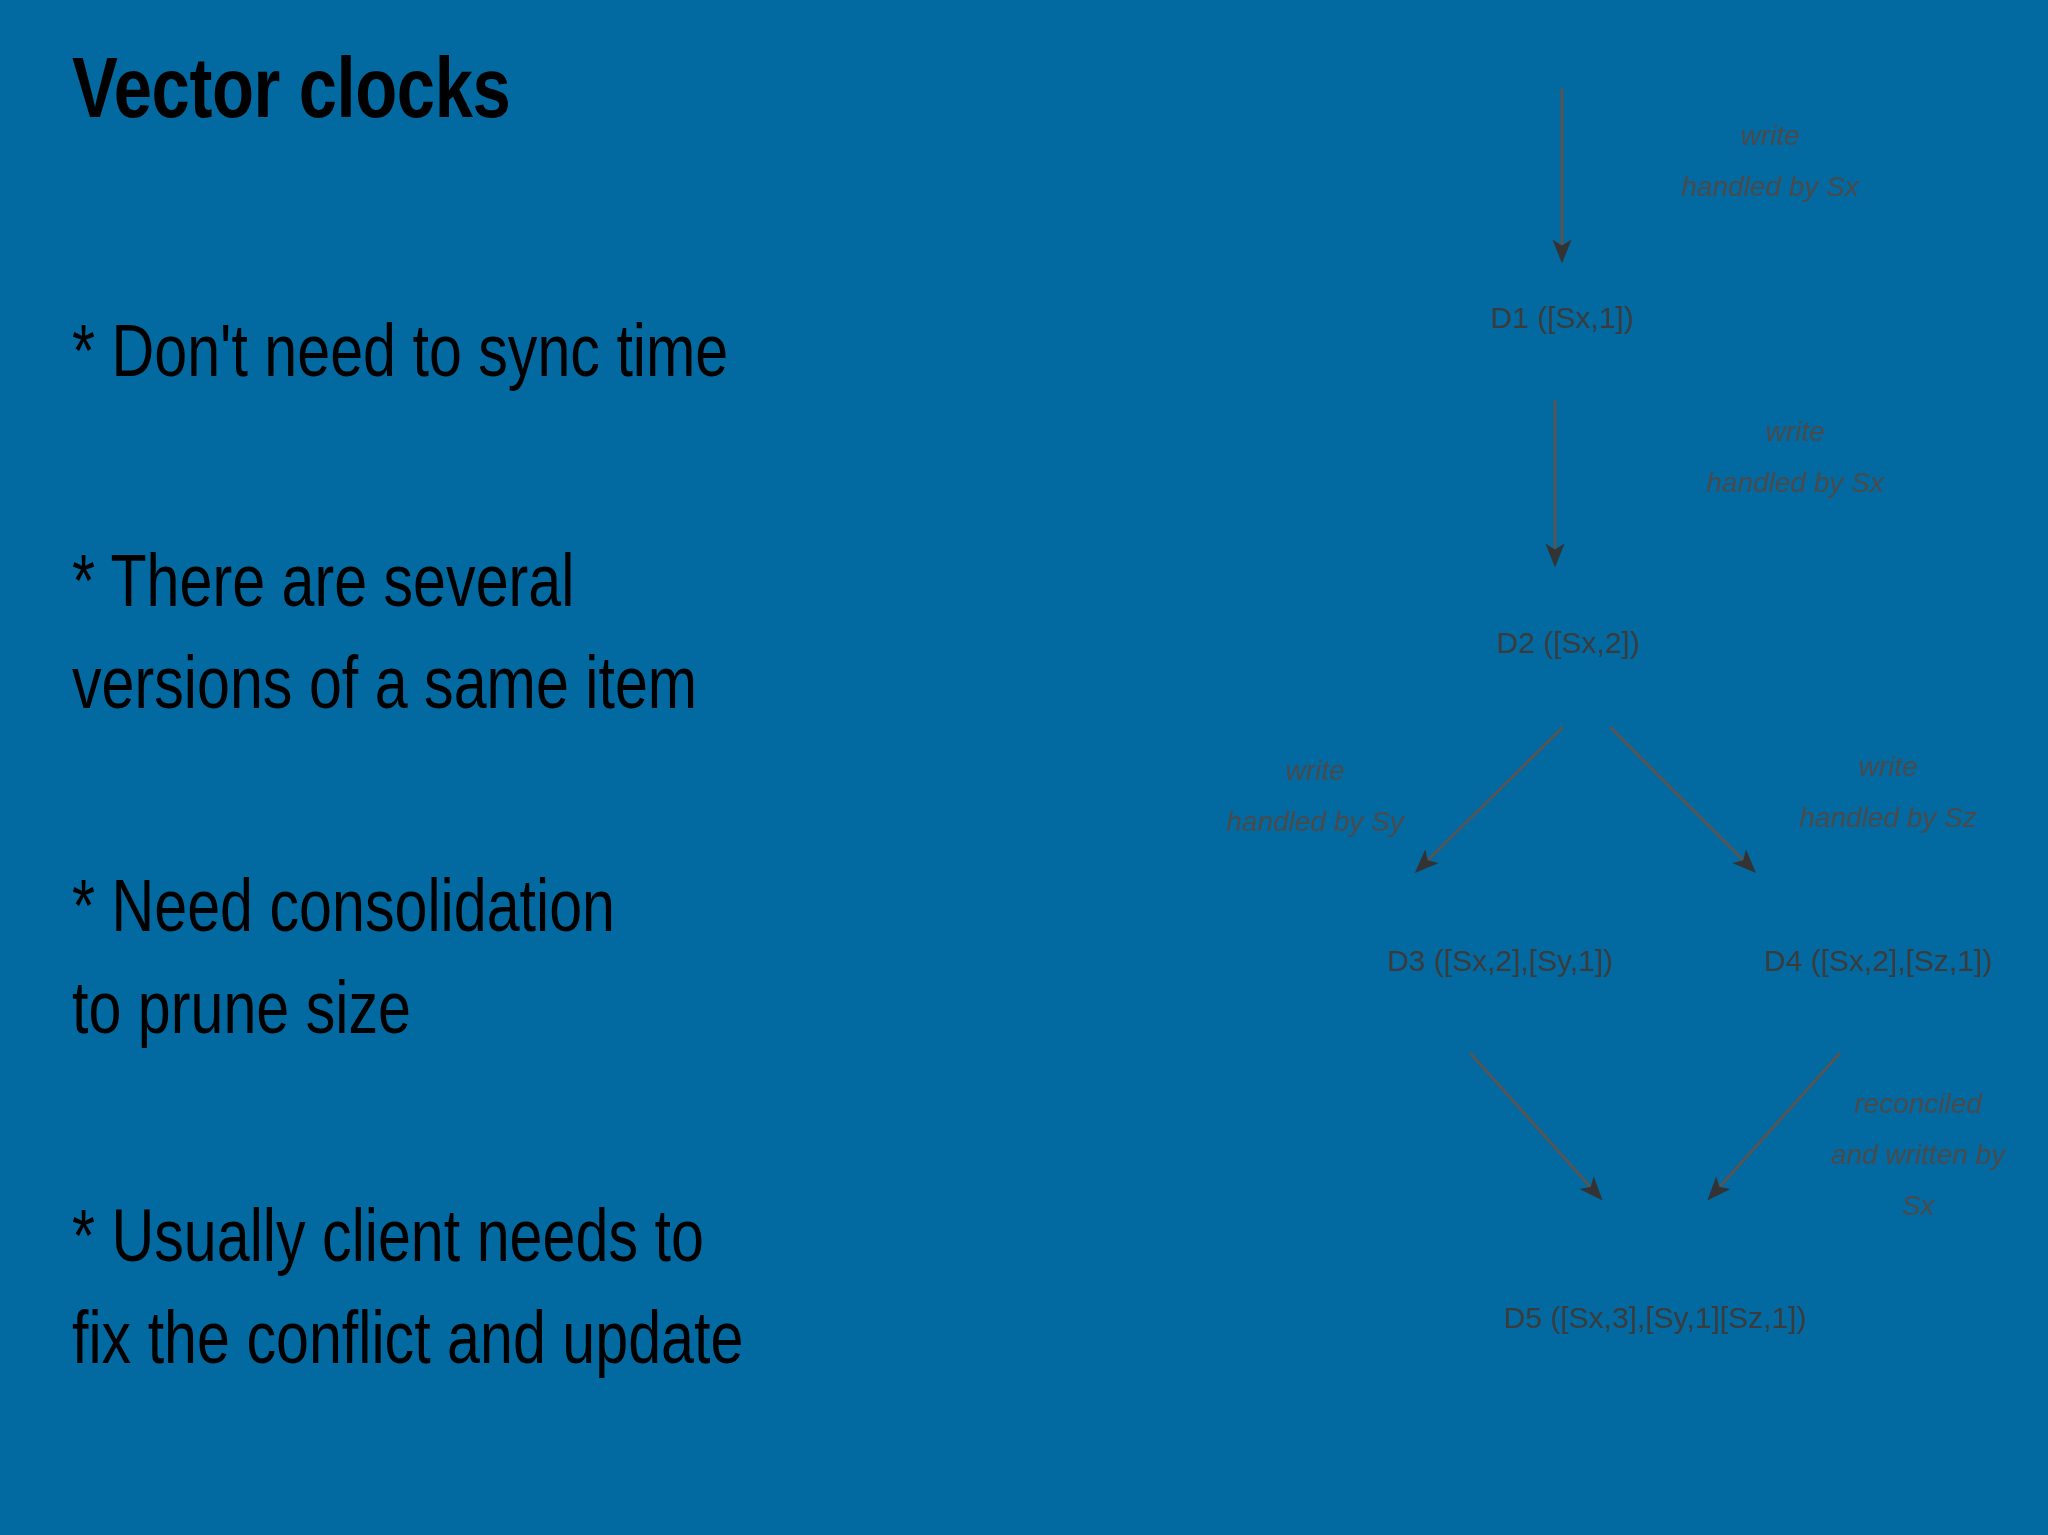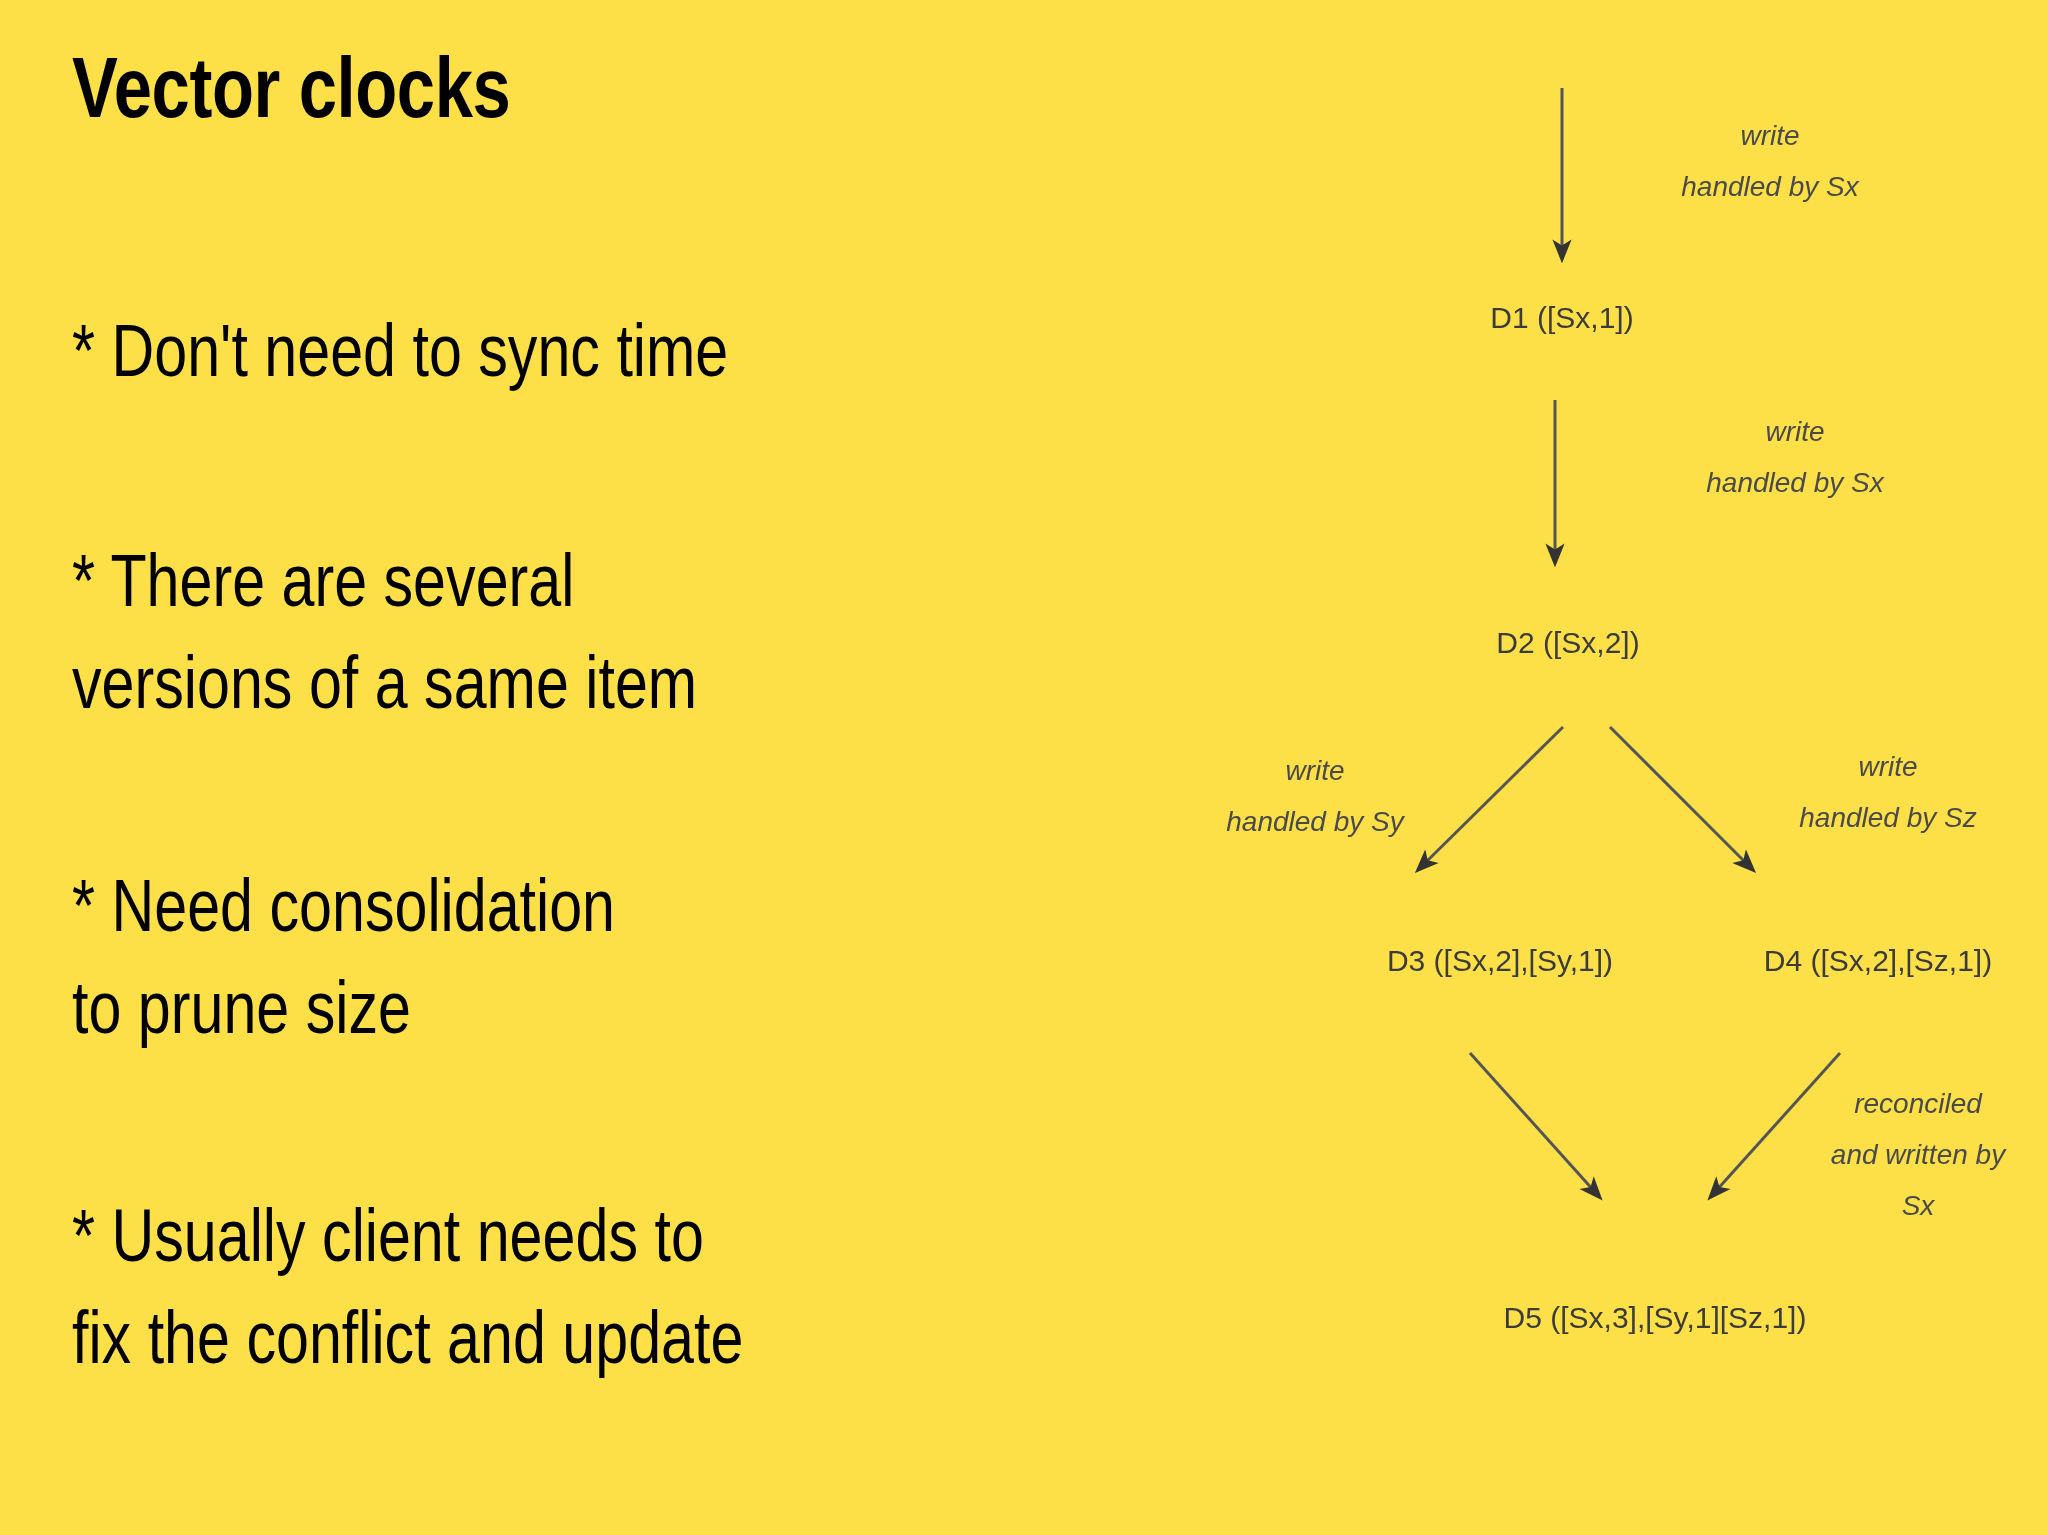--- a/index.html
+++ b/index.html
@@ -4,21 +4,21 @@
 <style>
   html, body {
     margin: 0;
     padding: 0;
     background: #ffffff;
   }
   #slide {
     position: relative;
     width: 2048px;
     height: 1535px;
-    background: #fde047;
+    background: #0369a1;
     overflow: hidden;
     font-family: "Liberation Sans", "DejaVu Sans", sans-serif;
   }
 
   
   #text-column {
     position: absolute;
     left: 0px;
     top: 0px;
     width: 1150px;

